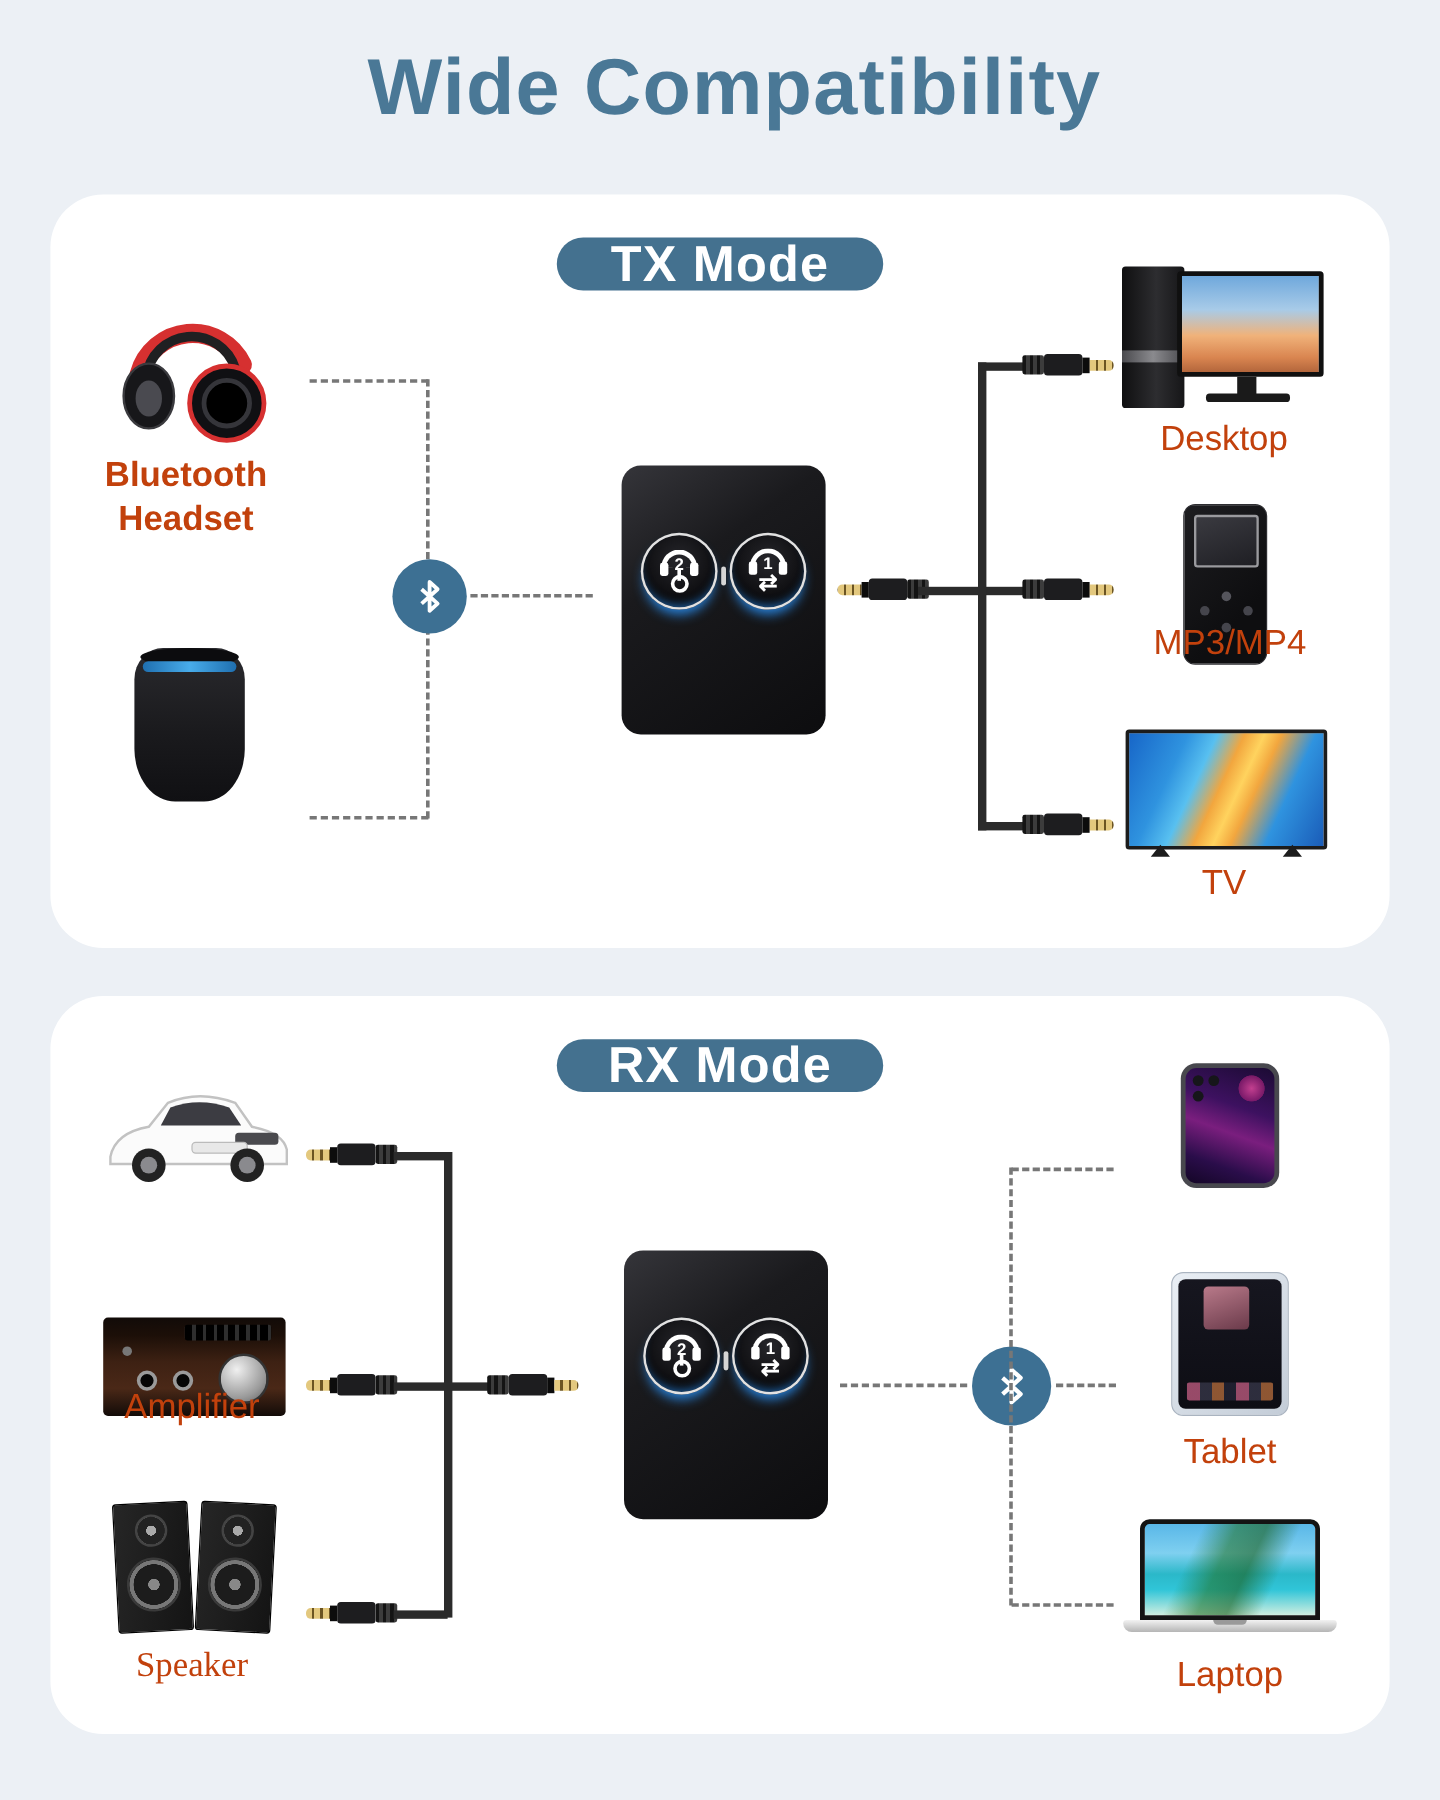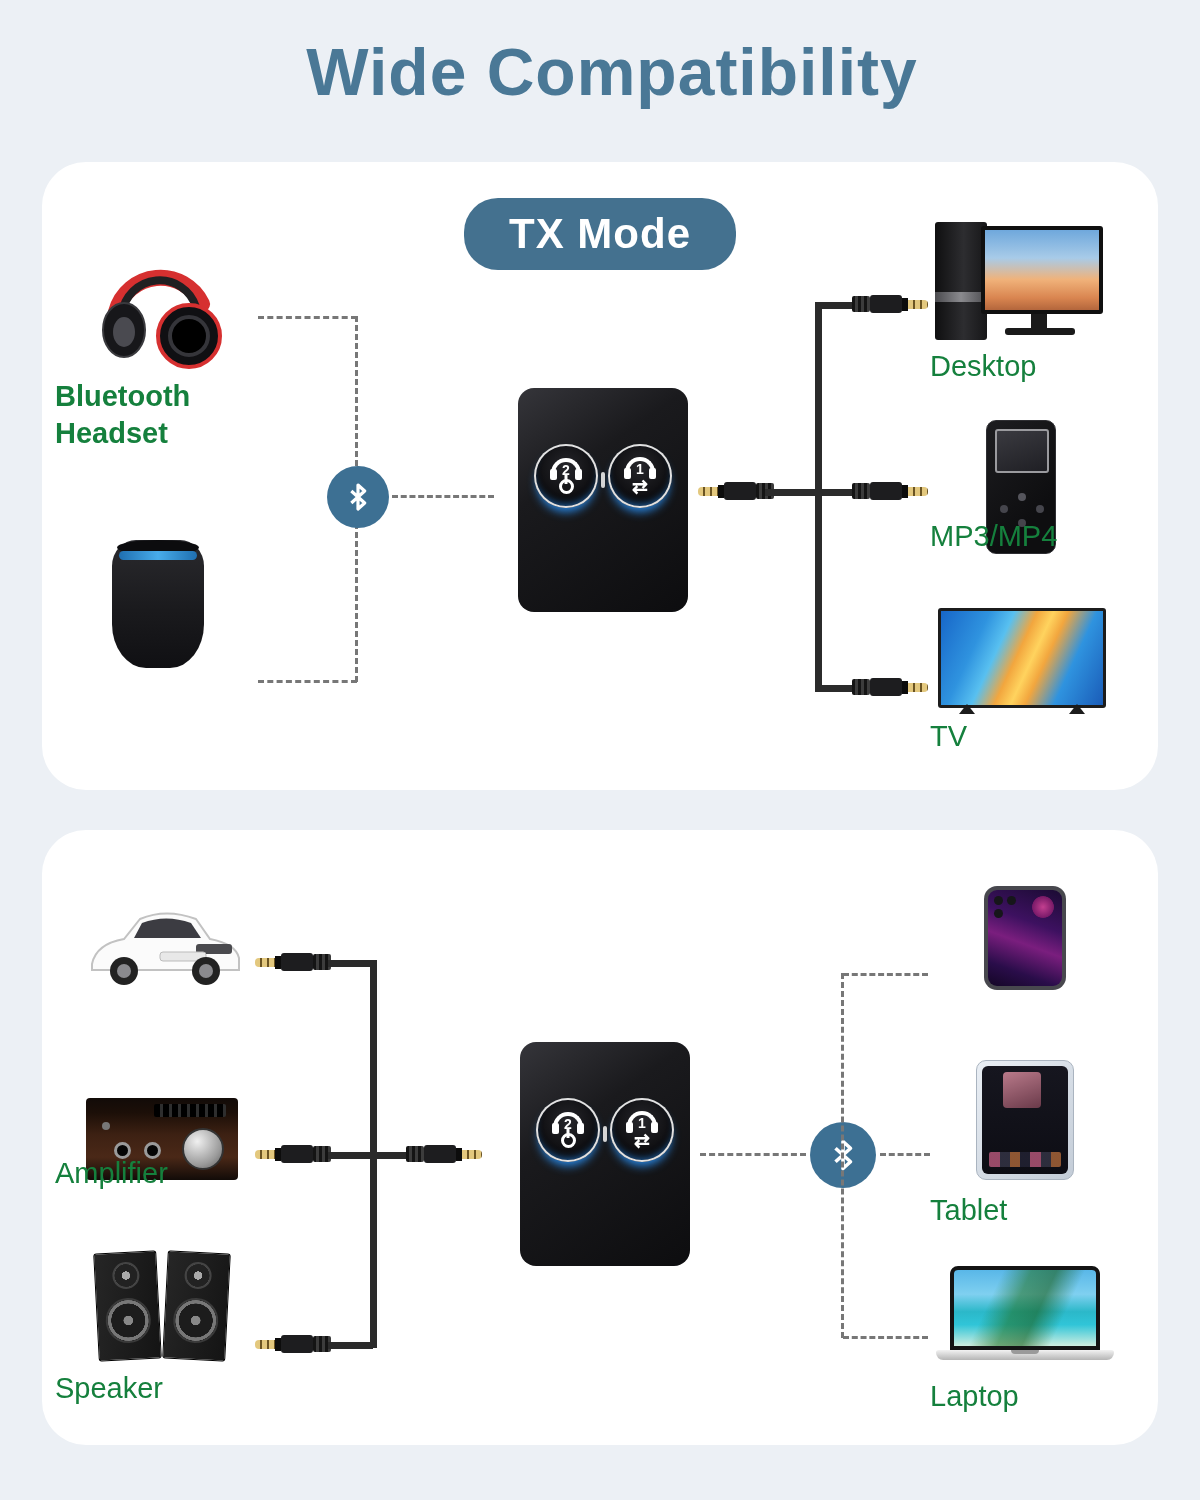--- a/index.html
+++ b/index.html
@@ -6,27 +6,27 @@
   html,body { font-family:"Liberation Sans", sans-serif; }
   #page { position:relative; width:1200px; height:1500px; background:#ecf0f5; overflow:hidden; }
 
   #main-title { position:absolute; top:34px; left:12px; width:1200px; text-align:center;
     font-size:66px; color:#4a7896; letter-spacing:1px; }
 
   .panel { position:absolute; left:42px; width:1116px; background:#ffffff; border-radius:44px; }
   #panel-tx { top:162px; height:628px; }
   #panel-rx { top:830px; height:615px; }
 
-  .mode-badge { position:absolute; width:272px; height:72px; border-radius:34px; background:#44718f;
+  .mode-badge { position:absolute; width:272px; height:44px; border-radius:34px; background:#44718f;
     color:#fff; font-size:42px; font-weight:700; letter-spacing:1px;
     display:flex; align-items:center; justify-content:center; }
   #tx-badge { left:464px; top:198px; }
   #rx-badge { left:464px; top:866px; }
 
-  .lbl { position:absolute; text-align:left; font-size:29px; color:#15803d; line-height:1.28; }
+  .lbl { position:absolute; text-align:center; font-size:29px; color:#c2410c; line-height:1.28; }
 
   
   .dash-h { position:absolute; height:0; border-top:3px dashed #777; }
   .dash-v { position:absolute; width:0; border-left:3px dashed #777; }
 
   
   .cable { position:absolute; background:#2b2b2b; }
 
   
   .bt-circle { position:absolute; border-radius:50%; background:#3d7093;
@@ -256,20 +256,21 @@
   </div>
   <div class="lbl" style="left:930px;top:518px;width:190px;">MP3/MP4</div>
 
   <div class="tv">
     <div class="foot f1"></div>
     <div class="foot f2"></div>
   </div>
   <div class="lbl" style="left:930px;top:718px;width:180px;">TV</div>
 
   <div class="panel" id="panel-rx"></div>
+  <div class="mode-badge" id="rx-badge">RX Mode</div>
 
   <div class="img-wrap" style="left:78px;top:886px;width:168px;height:112px;">
     <svg width="168" height="112" viewBox="0 0 168 112" class="bt-rune">
       <path d="M14 78 Q18 58 46 53 L62 33 Q88 22 118 33 L132 53 Q158 58 161 72 L161 84 L14 84 Z" fill="#fbfbfb" stroke="#c2c2c2" stroke-width="2"></path>
       <path d="M64 37 Q88 28 113 37 L123 52 L56 52 Z" fill="#3c3c42"></path>
       <rect x="118" y="58" width="36" height="10" rx="3" fill="#4a4a4e"></rect>
       <rect x="82" y="66" width="46" height="9" rx="3" fill="#e8e8e8" stroke="#bbb"></rect>
       <circle cx="46" cy="85" r="14" fill="#222"></circle>
         <circle cx="46" cy="85" r="7" fill="#8a8a8e"></circle>
       <circle cx="128" cy="85" r="14" fill="#222"></circle>
@@ -289,21 +290,21 @@
   <div class="spk-pair">
     <div class="spk-box sl">
       <div class="tweeter"></div>
       <div class="woofer"></div>
     </div>
     <div class="spk-box sr">
       <div class="tweeter"></div>
       <div class="woofer"></div>
     </div>
   </div>
-  <div class="lbl" style="left:55px;top:1370px;width:210px;">Speaker</div>
+  <div class="lbl" style="left:55px;top:1370px;width:210px;font-family:Liberation Serif, serif;">Speaker</div>
 
   <div class="cable" style="left:370px;top:960px;width:7px;height:388px;"></div>
   <div class="jack left" style="left:255px;top:953px;">
     <div class="ridges"></div>
       <div class="jbody"></div>
       <div class="collar"></div>
       <div class="tip"></div>
   </div>
   <div class="cable" style="left:328px;top:960px;width:45px;height:7px;"></div>
   <div class="jack left" style="left:255px;top:1145px;">

